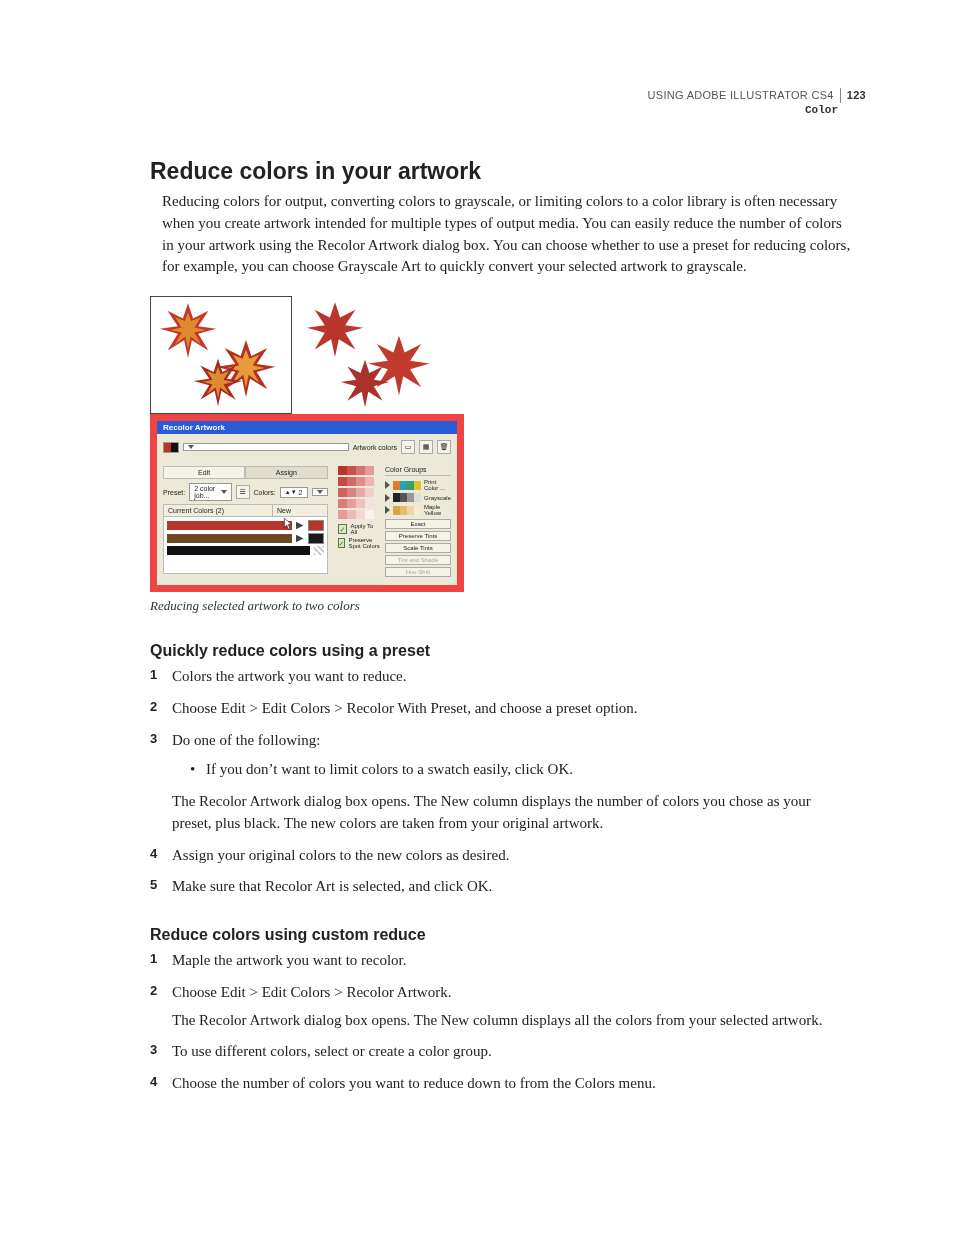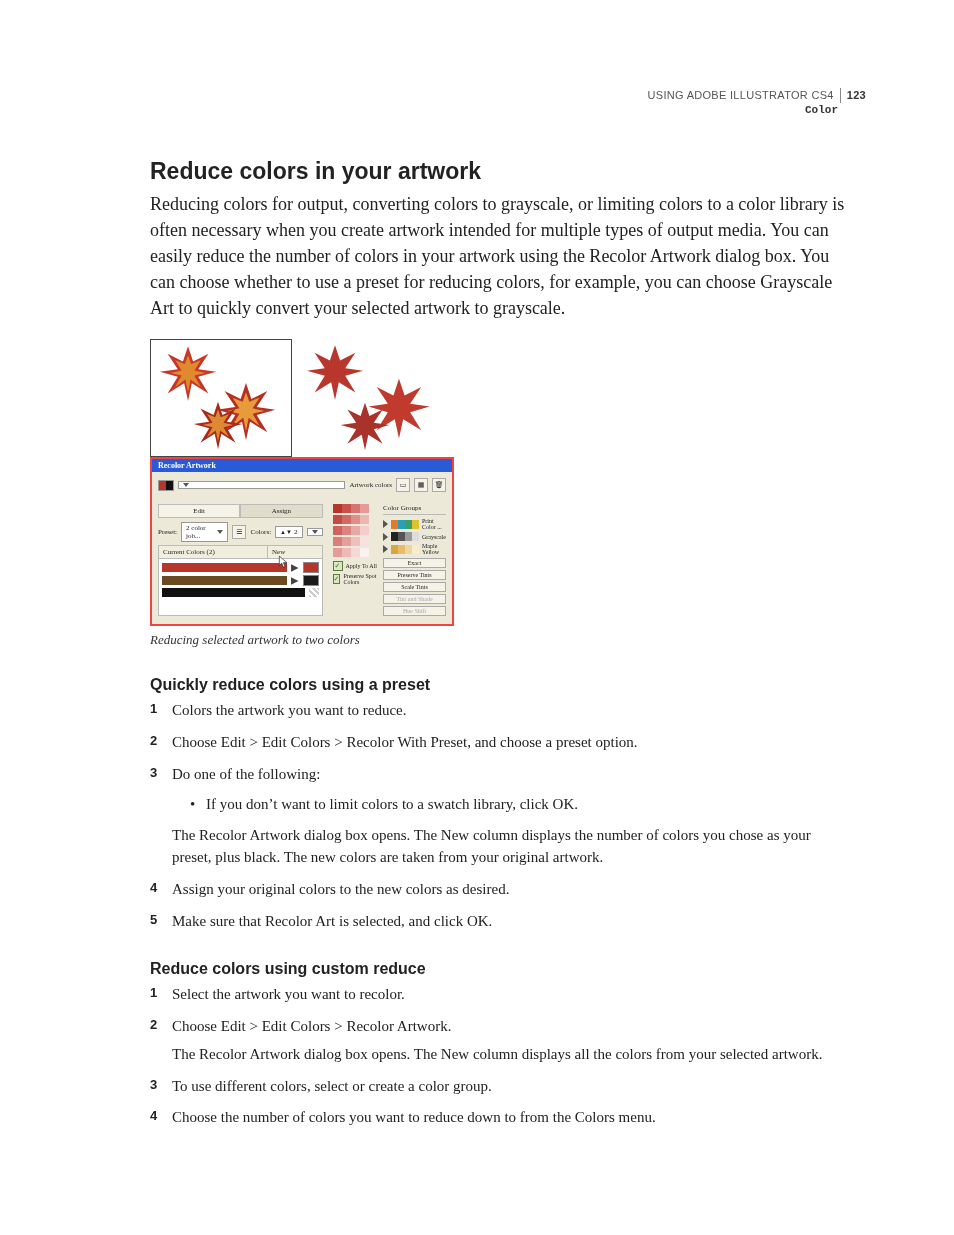--- a/index.html
+++ b/index.html
@@ -42,23 +42,23 @@
     color: #222;
   }
   h2 {
     font-family: "Myriad Pro", "Segoe UI", Arial, sans-serif;
     font-weight: 700;
     font-size: 16px;
     margin: 28px 0 4px 0;
     color: #222;
   }
   p.body {
-    font-size: 18px;
+    font-size: 15px;
     line-height: 1.45;
-    margin: 0 0 10px 0;
+    margin: 0 0 10px 12px;
   }
   .caption {
     font-style: italic;
     font-size: 13px;
     margin: 6px 0 0 0;
     color: #333;
   }
   ol.steps {
     list-style: none;
     padding: 0;
@@ -124,24 +124,24 @@
   .leaf {
     position: absolute;
     width: 58px;
     height: 58px;
     transform-origin: center;
   }
   .leaf svg { width: 100%; height: 100%; display: block; }
   .dlg {
     margin-top: 0;
     width: 300px;
-    font-family: Liberation Serif, serif;
+    font-family: Liberation Sans, sans-serif;
     font-size: 7px;
     color: #222;
-    border: 2px solid #ef4444;
+    border: 7px solid #ef4444;
   }
   .dlg-title {
     background: #2a5bd7;
     color: #fff;
     padding: 2px 6px;
     font-weight: bold;
     font-size: 8px;
   }
   .dlg-body {
     background: #ece9d8;
@@ -438,31 +438,31 @@
     <p class="caption">Reducing selected artwork to two colors</p>
   </div>
 
   <h2>Quickly reduce colors using a preset</h2>
   <ol class="steps">
     <li>Colors the artwork you want to reduce.</li>
     <li>Choose Edit &gt; Edit Colors &gt; Recolor With Preset, and choose a preset option.</li>
     <li>
       <span>Do one of the following:</span>
       <ul class="bullets">
-        <li>If you don’t want to limit colors to a swatch library, click OK.</li>
+        <li>If you don’t want to limit colors to a swatch easily, click OK.</li>
       </ul>
       <p class="step-para">The Recolor Artwork dialog box opens. The New column displays the number of colors you chose as your preset, plus black. The new colors are taken from your original artwork.</p>
     </li>
     <li>Assign your original colors to the new colors as desired.</li>
     <li>Make sure that Recolor Art is selected, and click OK.</li>
   </ol>
 
   <h2>Reduce colors using custom reduce</h2>
   <ol class="steps">
-    <li>Select the artwork you want to recolor.</li>
+    <li>Maple the artwork you want to recolor.</li>
     <li>
       <span>Choose Edit &gt; Edit Colors &gt; Recolor Artwork.</span>
       <p class="step-para">The Recolor Artwork dialog box opens. The New column displays all the colors from your selected artwork.</p>
     </li>
     <li>To use different colors, select or create a color group.</li>
     <li>Choose the number of colors you want to reduce down to from the Colors menu.</li>
   </ol>
 
 </div>
 

